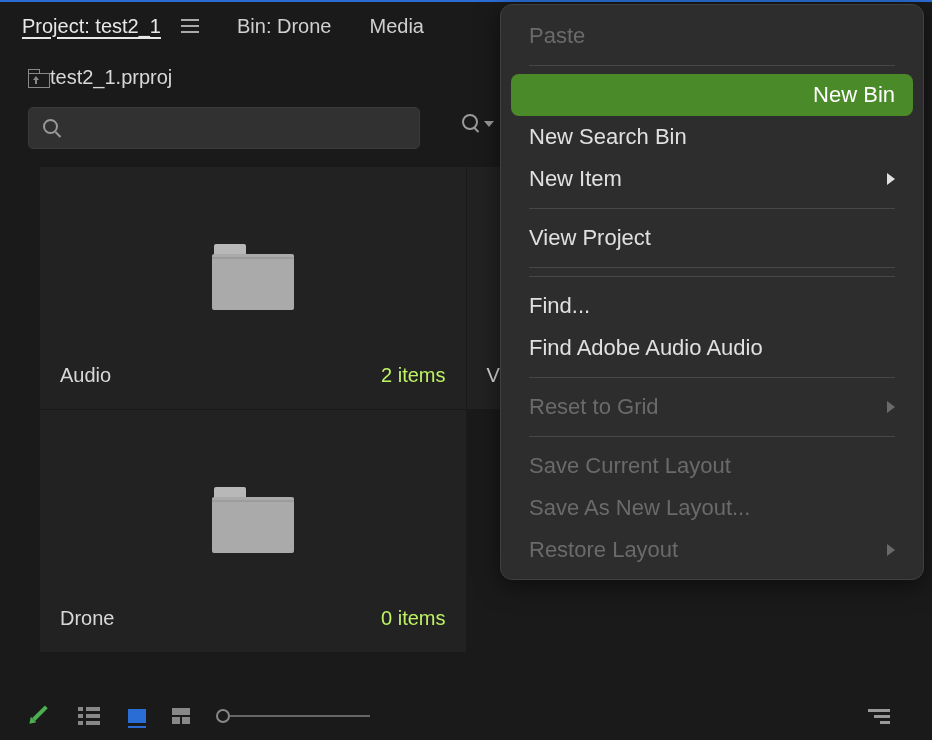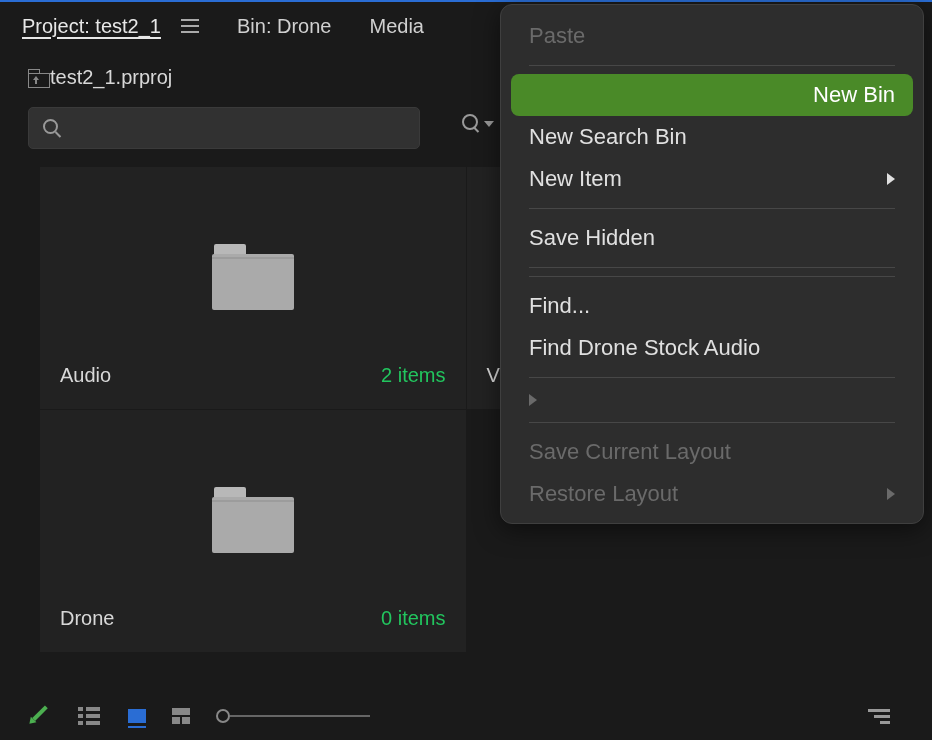--- a/index.html
+++ b/index.html
@@ -36,21 +36,21 @@
     .bins-grid { display: grid; grid-template-columns: 1fr 1fr; gap: 1px; padding: 0 40px; }
     .bin-card { background: #222222; height: 242px; padding: 22px 20px; display: flex; flex-direction: column; justify-content: space-between; position: relative; }
     .bin-icon-wrap { flex: 1; display: flex; align-items: center; justify-content: center; }
     .folder-large { width: 82px; height: 66px; position: relative; }
     .folder-large-tab { position: absolute; top: 0; left: 2px; width: 32px; height: 14px; background: #b8b8b8; border-radius: 2px 2px 0 0; }
     .folder-large-body { position: absolute; top: 10px; left: 0; width: 82px; height: 56px; background: #aaaaaa; border-radius: 2px; }
     .folder-large-body::before { content: ''; position: absolute; top: 3px; left: 0; right: 0; height: 2px; background: #888; opacity: 0.4; }
     .bin-partial .folder-large { margin-left: -56px; }
     .bin-row-bottom { display: flex; justify-content: space-between; align-items: baseline; }
     .bin-name { color: #d8d8d8; font-size: 20px; }
-    .bin-count { color: #22c55e; font-size: 20px; }
+    .bin-count { color: #bef264; font-size: 20px; }
     
     .bottom-bar { position: absolute; bottom: 0; left: 0; right: 0; height: 48px; background: #1a1a1a; display: flex; align-items: center; padding: 0 28px; gap: 26px; }
     .tool-icon { width: 24px; height: 22px; position: relative; cursor: pointer; }
     .pencil { transform: rotate(45deg); }
     .pencil::before { content: ''; position: absolute; width: 4px; height: 18px; background: #4caf50; top: 0; left: 8px; }
     .pencil::after { content: ''; position: absolute; width: 0; height: 0; border-left: 4px solid transparent; border-right: 4px solid transparent; border-top: 6px solid #4caf50; top: 18px; left: 6px; }
     .list-view { display: flex; flex-direction: column; gap: 3px; justify-content: center; }
     .list-view span { display: flex; gap: 3px; }
     .list-view span::before { content: ''; width: 5px; height: 4px; background: #888; }
     .list-view span::after { content: ''; width: 14px; height: 4px; background: #888; }
@@ -189,35 +189,39 @@
     </div>
   <div class="menu-item">
       <span>New Search Bin</span>
     </div>
   <div class="menu-item">
       <span>New Item</span>
       <span class="menu-chev"></span>
     </div>
   <div class="menu-sep"></div>
   <div class="menu-item">
-      <span>Save Hidden</span>
+      <span>View Project</span>
     </div>
   <div class="menu-sep"></div>
   <div class="menu-sep"></div>
   <div class="menu-item">
       <span>Find...</span>
     </div>
   <div class="menu-item">
-      <span>Find Drone Stock Audio</span>
-    </div>
-  <div class="menu-sep"></div>
-  <div class="menu-item disabled">
+      <span>Find Adobe Audio Audio</span>
+    </div>
+  <div class="menu-sep"></div>
+  <div class="menu-item disabled">
+      <span>Reset to Grid</span>
       <span class="menu-chev"></span>
     </div>
   <div class="menu-sep"></div>
   <div class="menu-item disabled">
       <span>Save Current Layout</span>
+    </div>
+  <div class="menu-item disabled">
+      <span>Save As New Layout...</span>
     </div>
   <div class="menu-item disabled">
       <span>Restore Layout</span>
       <span class="menu-chev"></span>
     </div>
 </div>
 
 </body></html>

